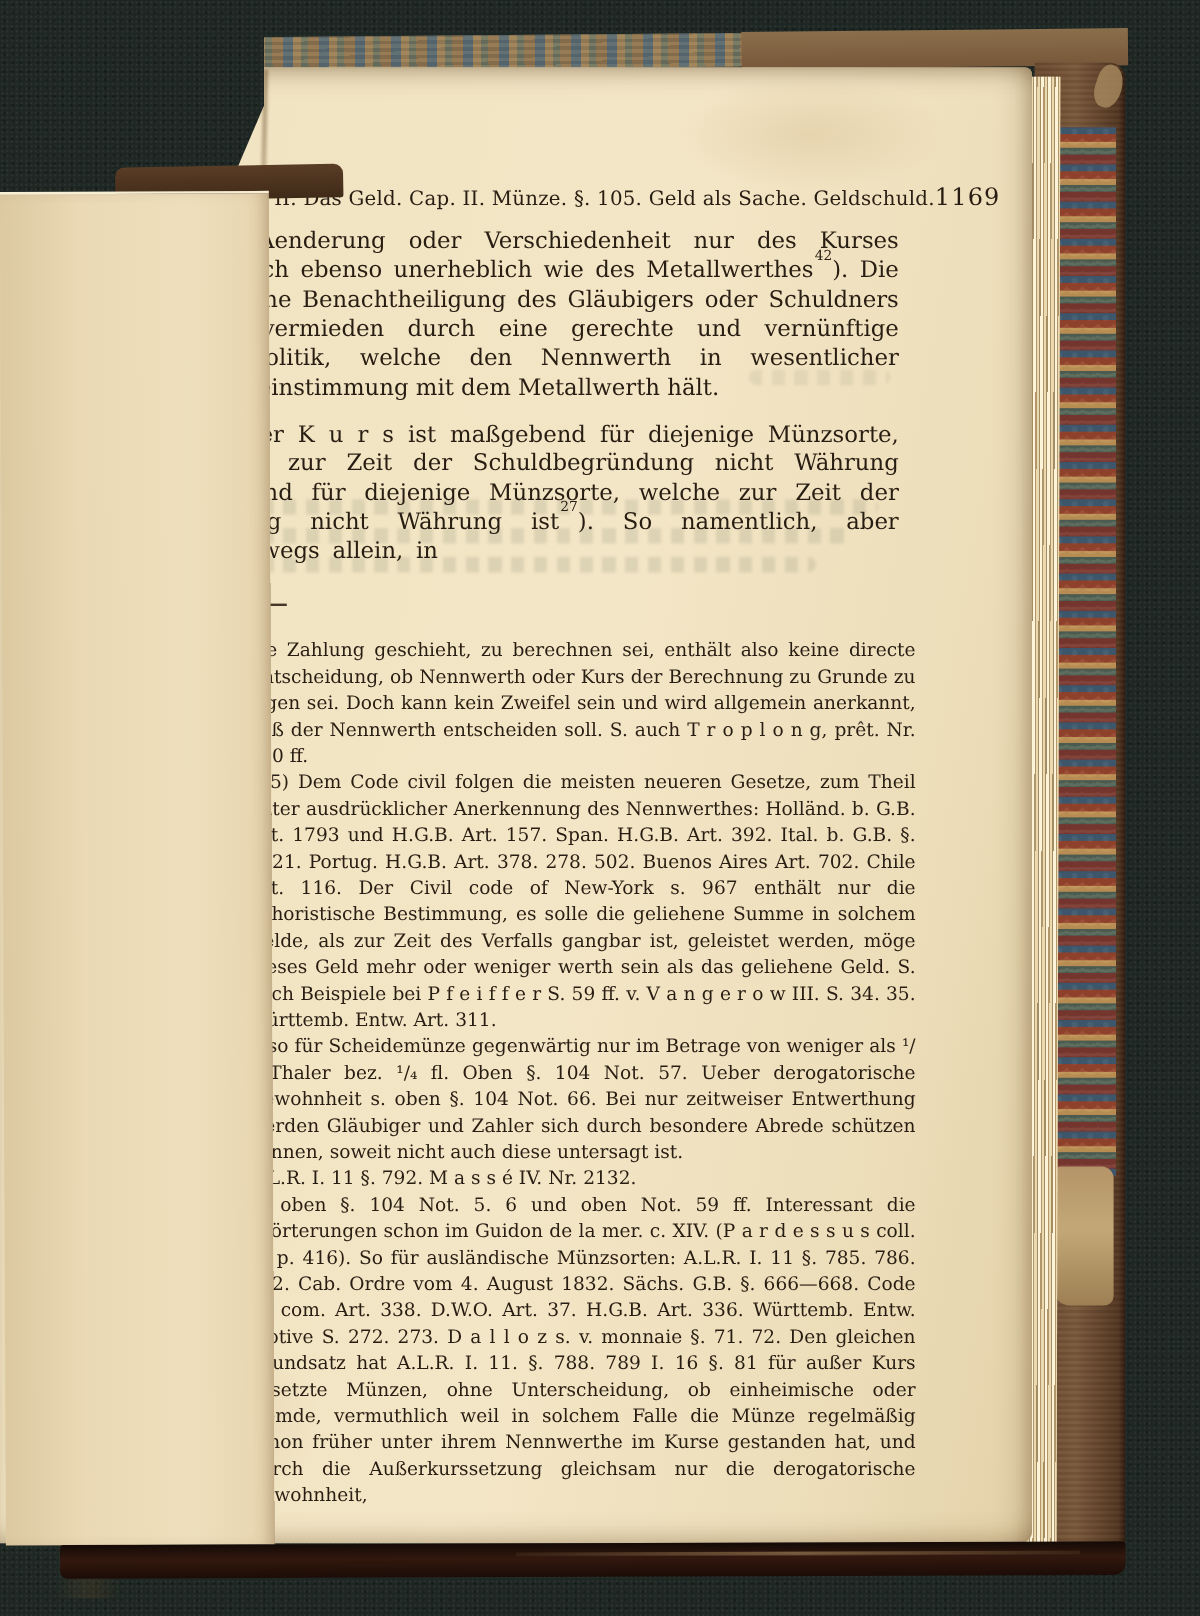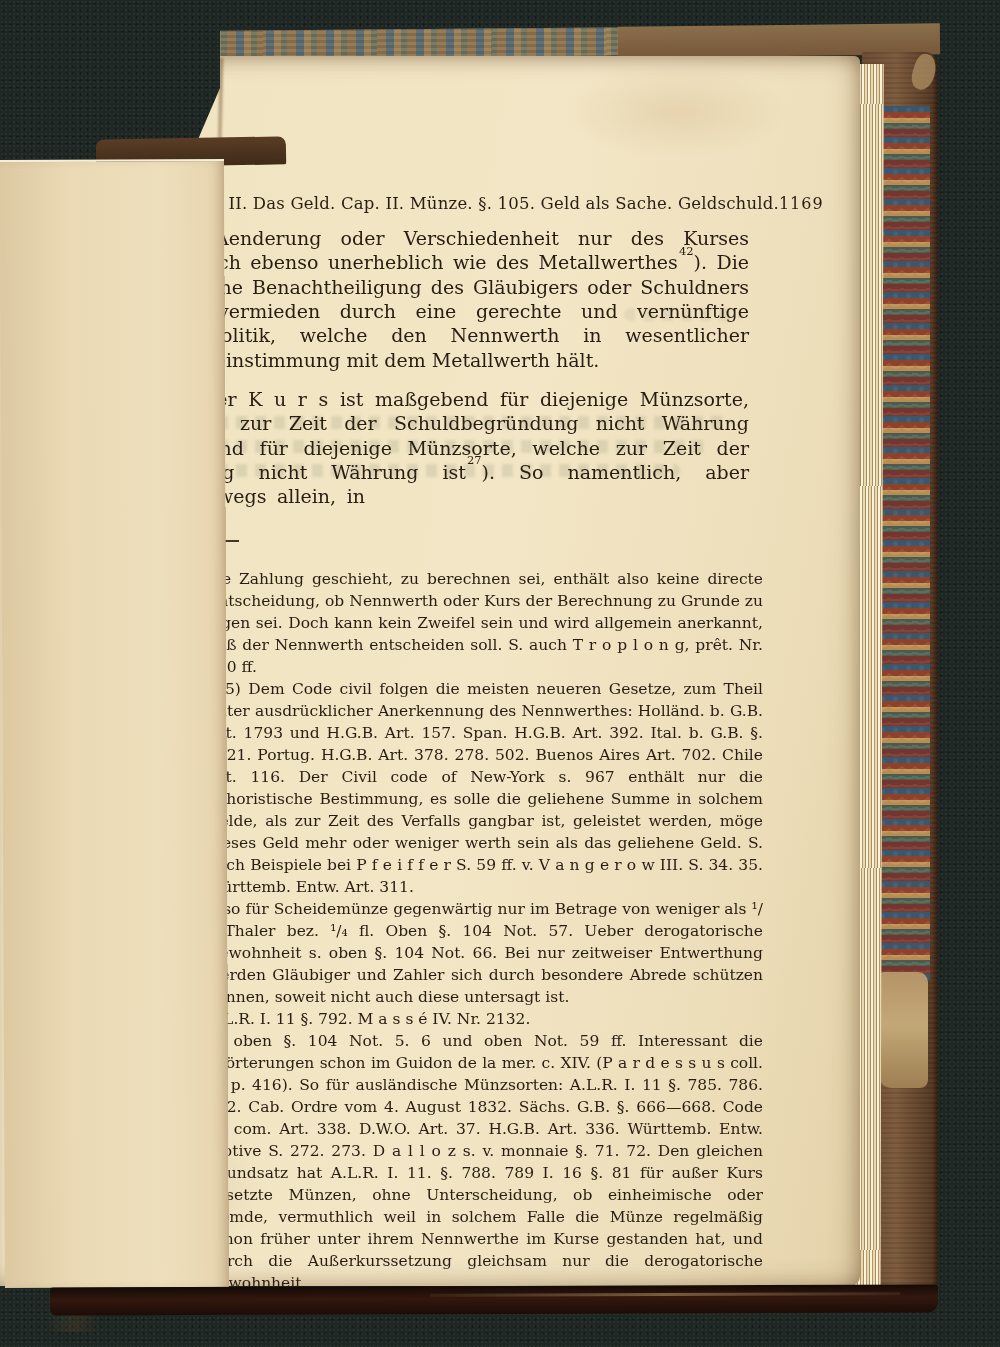--- a/index.html
+++ b/index.html
@@ -87,21 +87,21 @@
   .gh1{left:160px;top:360px;width:572px;}
   .gh2{left:160px;top:384px;width:548px;}
   .gh3{left:160px;top:408px;width:520px;}
   .gh4{left:624px;top:252px;width:118px;opacity:.35;}
   .gh5{left:58px;top:700px;width:72px;opacity:.3;}
 
   
   .text-area{position:absolute;left:155px;top:96px;width:594px;color:#281d12;}
   .header-row{display:flex;justify-content:space-between;align-items:baseline;margin:0 0 13px 0;}
   .running-title{font-size:16.5px;letter-spacing:.2px;white-space:nowrap;}
-  .page-number{font-size:16px;letter-spacing:1px;margin-top:42px;}
+  .page-number{font-size:20px;letter-spacing:1px;}
 
   .para{margin:0;font-size:19px;line-height:1.28;text-align:justify;}
   .p2{margin-top:15px;text-indent:46px;word-spacing:4.5px;}
   sup.noteref{font-size:11.5px;line-height:0;position:relative;top:-7px;padding-left:1px;}
 
   .fn-rule{width:84px;height:2px;background:#463627;margin:32px 0 26px 0;}
 
   .footnotes{margin-left:52px;width:556px;font-size:15.5px;line-height:1.42;}
   .fn{margin:0;text-align:justify;}
   .fn.first-indent{text-indent:18px;}

